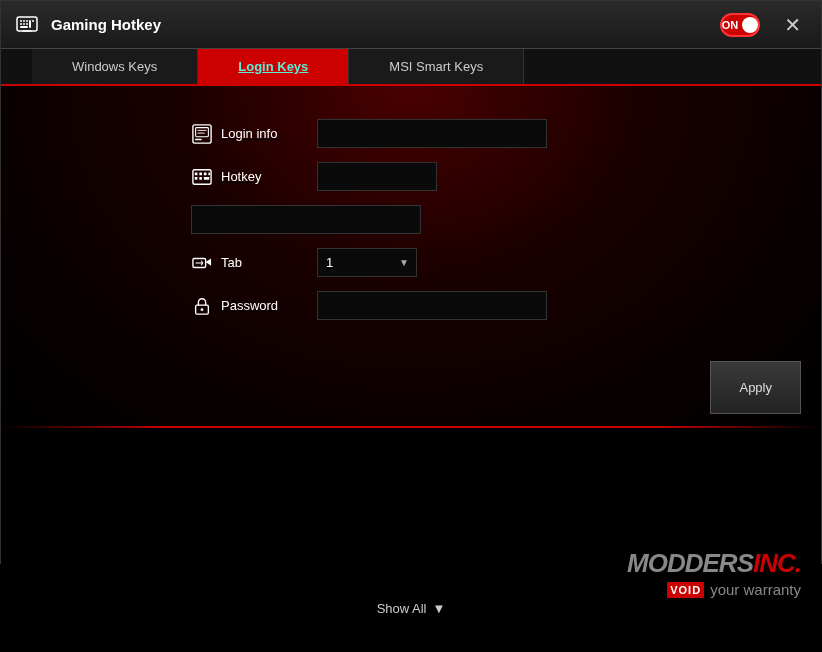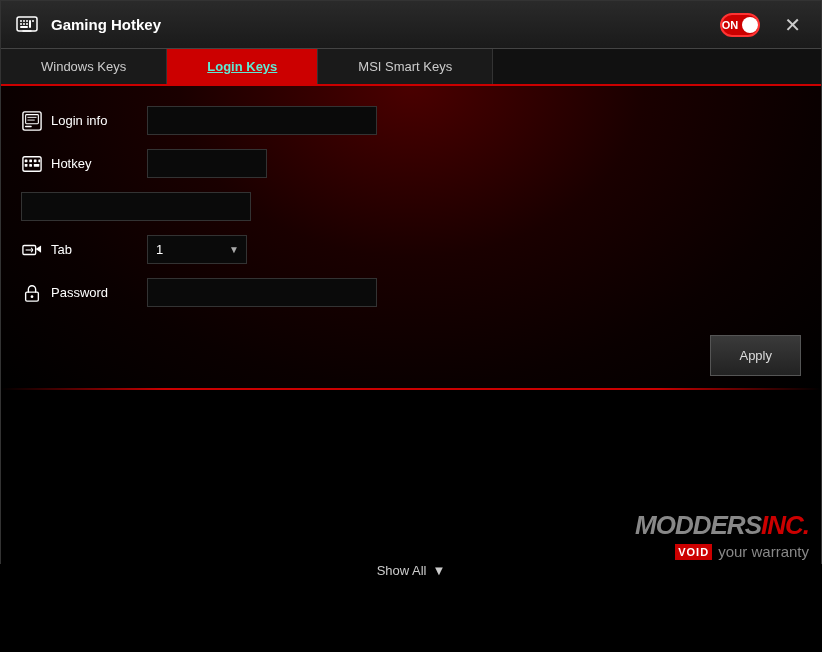--- a/index.html
+++ b/index.html
@@ -92,20 +92,21 @@
       line-height: 1;
       padding: 4px 8px;
     }
 
     
     .tabs {
       display: flex;
       background: #111;
       border-bottom: 2px solid #cc0000;
       flex-shrink: 0;
+      padding-left: 31px;
     }
 
     .tab {
       padding: 10px 40px;
       color: #ccc;
       font-size: 13px;
       cursor: pointer;
       background: #1a1a1a;
       border-right: 1px solid #333;
       font-weight: 500;
@@ -124,21 +125,23 @@
       display: flex;
       flex-direction: column;
       background: radial-gradient(ellipse at center top, #4a0000 0%, #1a0000 40%, #0a0000 70%, #000 100%);
       position: relative;
     }
 
     .form-section {
       flex: 1;
       display: flex;
       align-items: center;
-      padding: 20px;
+      justify-content: center;
+      padding: 33px;
+      text-decoration: underline;
     }
 
     .form-container {
       display: flex;
       flex-direction: column;
       gap: 14px;
       width: 440px;
     }
 
     .form-row {
@@ -223,21 +226,21 @@
     .apply-area {
       padding: 8px 20px 12px;
       display: flex;
       justify-content: flex-end;
     }
 
     .apply-btn {
       background: linear-gradient(180deg, #3a3a3a 0%, #222 100%);
       border: 1px solid #555;
       color: #ddd;
-      padding: 12px 28px;
+      padding: 18px 28px;
       font-size: 13px;
       cursor: pointer;
       text-align: right;
     }
 
     
     .divider {
       height: 2px;
       background: linear-gradient(90deg, #000 0%, #cc0000 20%, #cc0000 80%, #000 100%);
       flex-shrink: 0;
@@ -263,21 +266,21 @@
       border: none;
       display: flex;
       align-items: flex-start;
       gap: 6px;
     }
 
     
     .watermark {
       position: absolute;
       bottom: 30px;
-      right: 12px;
+      right: 20px;
       display: flex;
       flex-direction: column;
       align-items: flex-end;
       gap: 2px;
     }
 
     .watermark-modders {
       font-size: 26px;
       font-weight: 900;
       color: #888;

